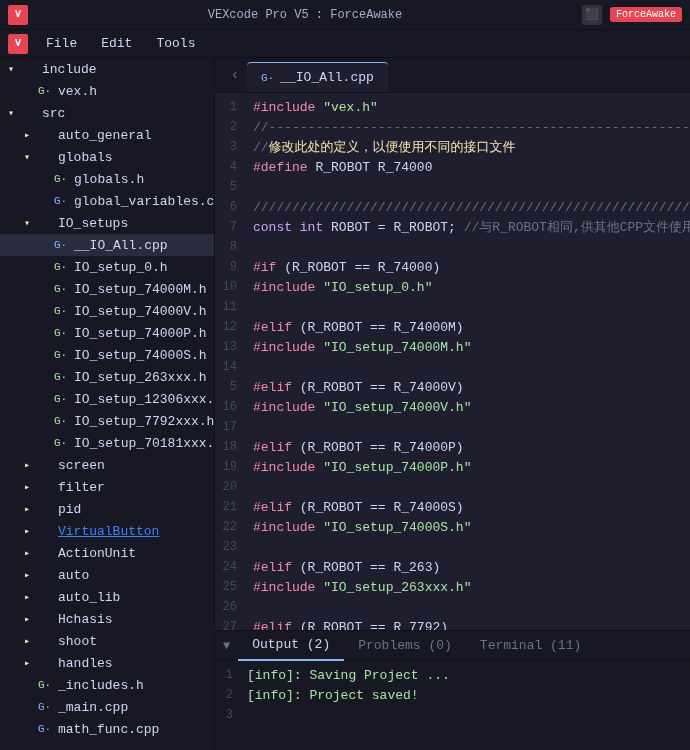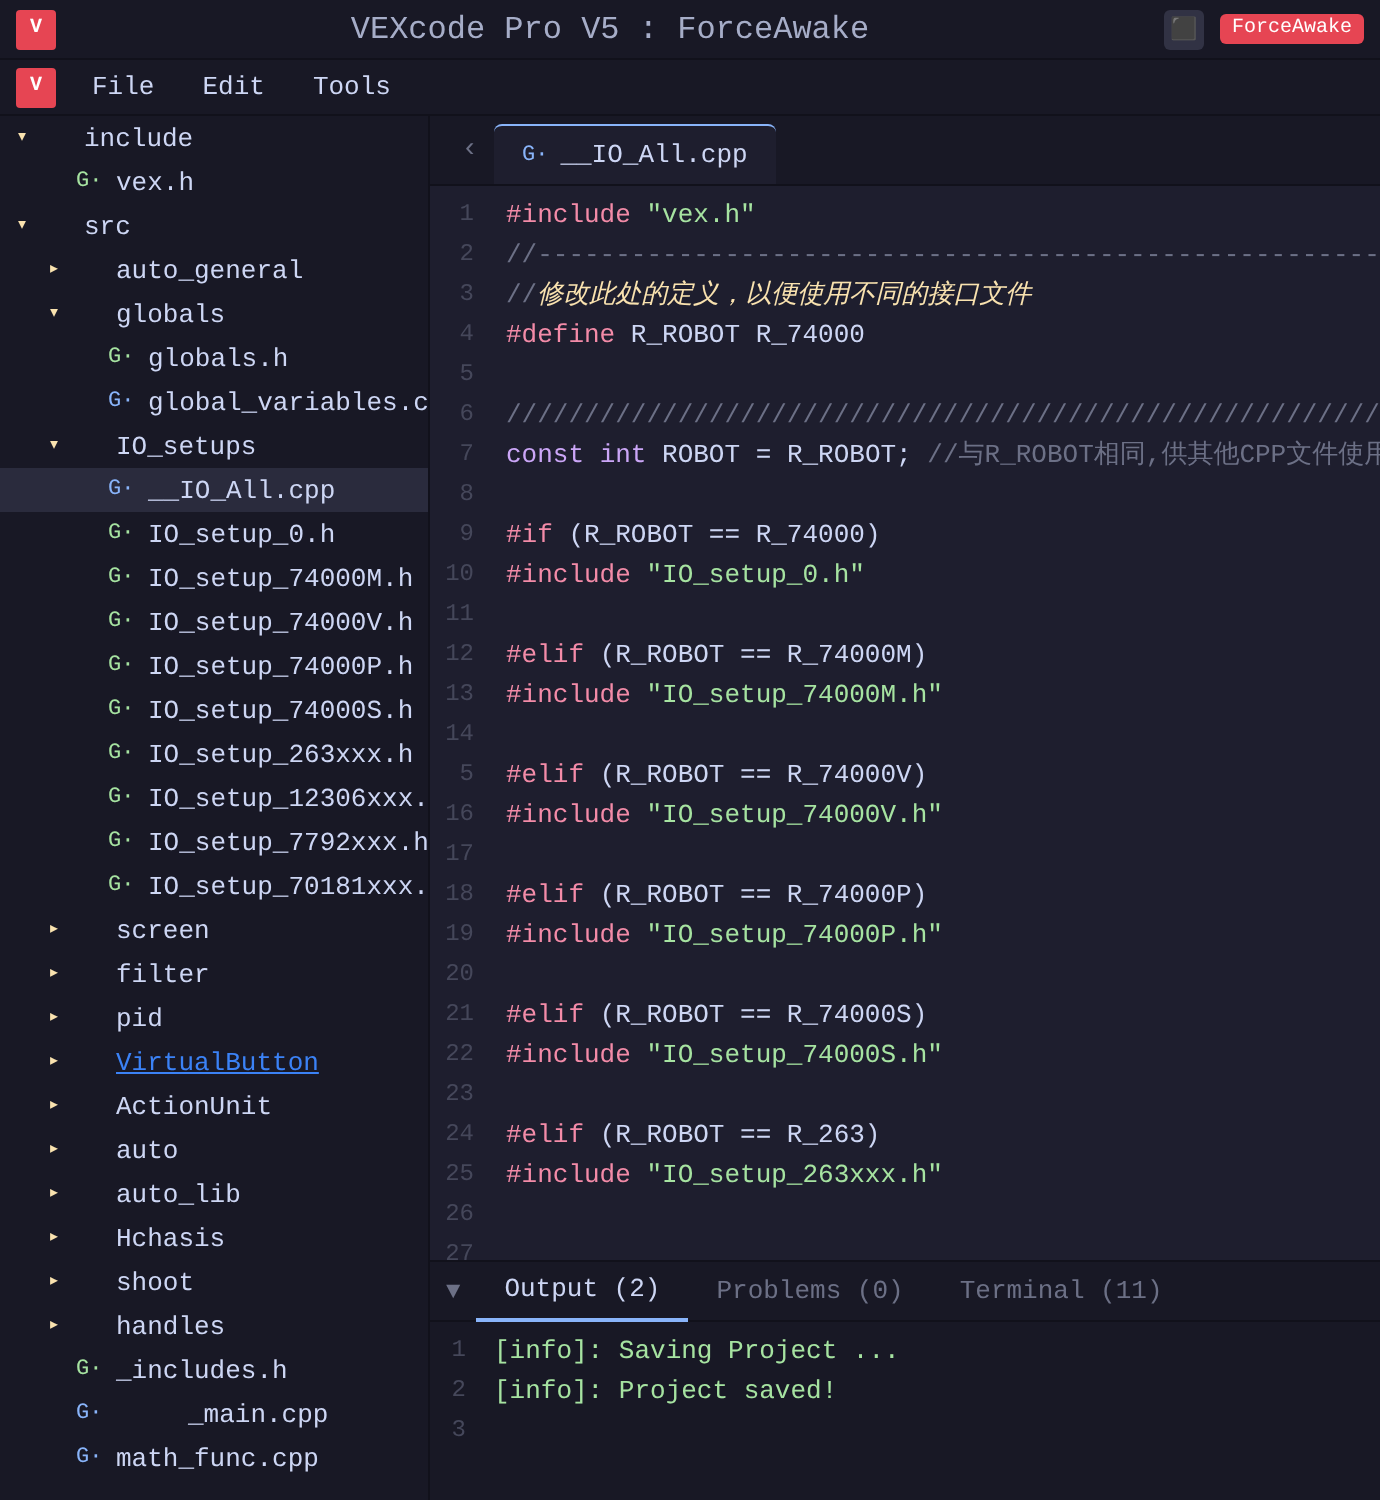--- a/index.html
+++ b/index.html
@@ -35,21 +35,21 @@
       display: flex;
       align-items: center;
       justify-content: center;
       font-size: 10px;
       font-weight: bold;
       color: white;
       border-radius: 2px;
     }
     #title-bar-title {
       color: #a6adc8;
-      font-size: 16px;
+      font-size: 12px;
     }
     #title-bar-right {
       display: flex;
       align-items: center;
       gap: 8px;
     }
     .title-icon-btn {
       width: 20px;
       height: 20px;
       background: #313244;
@@ -215,21 +215,21 @@
       color: #cdd6f4;
       font-size: 13px;
     }
 
     
     .kw { color: #cba6f7; }
     .str { color: #a6e3a1; }
     .cmt { color: #6c7086; }
     .pp { color: #f38ba8; }
     .op { color: #cdd6f4; }
-    .zh { color: #f9e2af; font-style: italic; }
+    .zh { color: #f9e2af; }
 
     
     #output-panel {
       height: 120px;
       background: #181825;
       border-top: 1px solid #11111b;
       display: flex;
       flex-direction: column;
     }
     #output-tabs {
@@ -448,21 +448,21 @@
         <span style="color: rgb(205, 214, 244);">handles</span>
       </div>
       <div class="tree-item" style="padding-left: 24px;">
         <span class="arrow"></span>
         <span class="file-icon" style="color: rgb(166, 227, 161); font-size: 11px;">G·</span>
         <span style="color: rgb(205, 214, 244);">_includes.h</span>
       </div>
       <div class="tree-item" style="padding-left: 24px;">
         <span class="arrow"></span>
         <span class="file-icon" style="color: rgb(137, 180, 250); font-size: 11px;">G·</span>
-        <span style="color: rgb(205, 214, 244); margin-left: 36px;">_main.cpp</span>
+        <span style="color: rgb(205, 214, 244);">_main.cpp</span>
       </div>
       <div class="tree-item" style="padding-left: 24px;">
         <span class="arrow"></span>
         <span class="file-icon" style="color: rgb(137, 180, 250); font-size: 11px;">G·</span>
         <span style="color: rgb(205, 214, 244);">math_func.cpp</span>
       </div>
     </div>
 
   <div id="editor-area">
     <div id="tab-bar">
@@ -573,20 +573,21 @@
         <div class="code-line">
           <span class="line-number">25</span>
           <span class="line-content"><span class="pp">#include </span><span class="str">"IO_setup_263xxx.h"</span></span>
         </div>
         <div class="code-line">
           <span class="line-number">26</span>
           <span class="line-content"></span>
         </div>
         <div class="code-line">
           <span class="line-number">27</span>
+          <span class="line-content"><span class="pp">#elif </span><span>(R_ROBOT == R_7792)</span></span>
         </div>
       </div>
     <div id="output-panel">
       <div id="output-tabs">
         <span class="output-tab-panel-chevron">▼</span>
         <div class="output-tab active">Output (2)</div>
         <div class="output-tab">Problems (0)</div>
         <div class="output-tab">Terminal (11)</div>
       </div>
       <div id="output-content">

